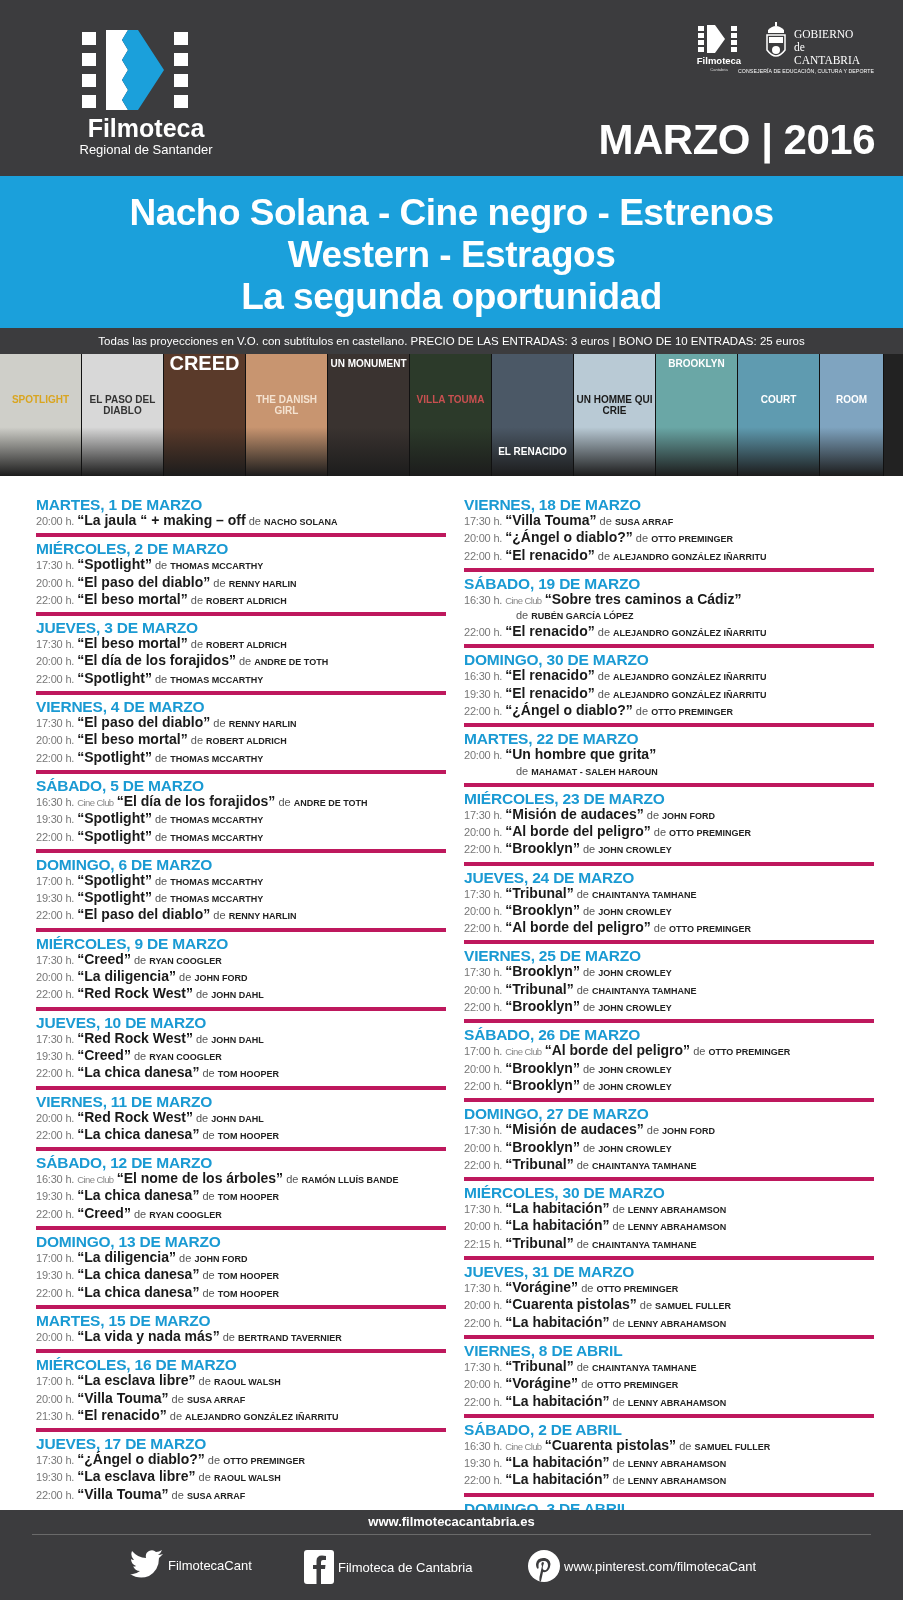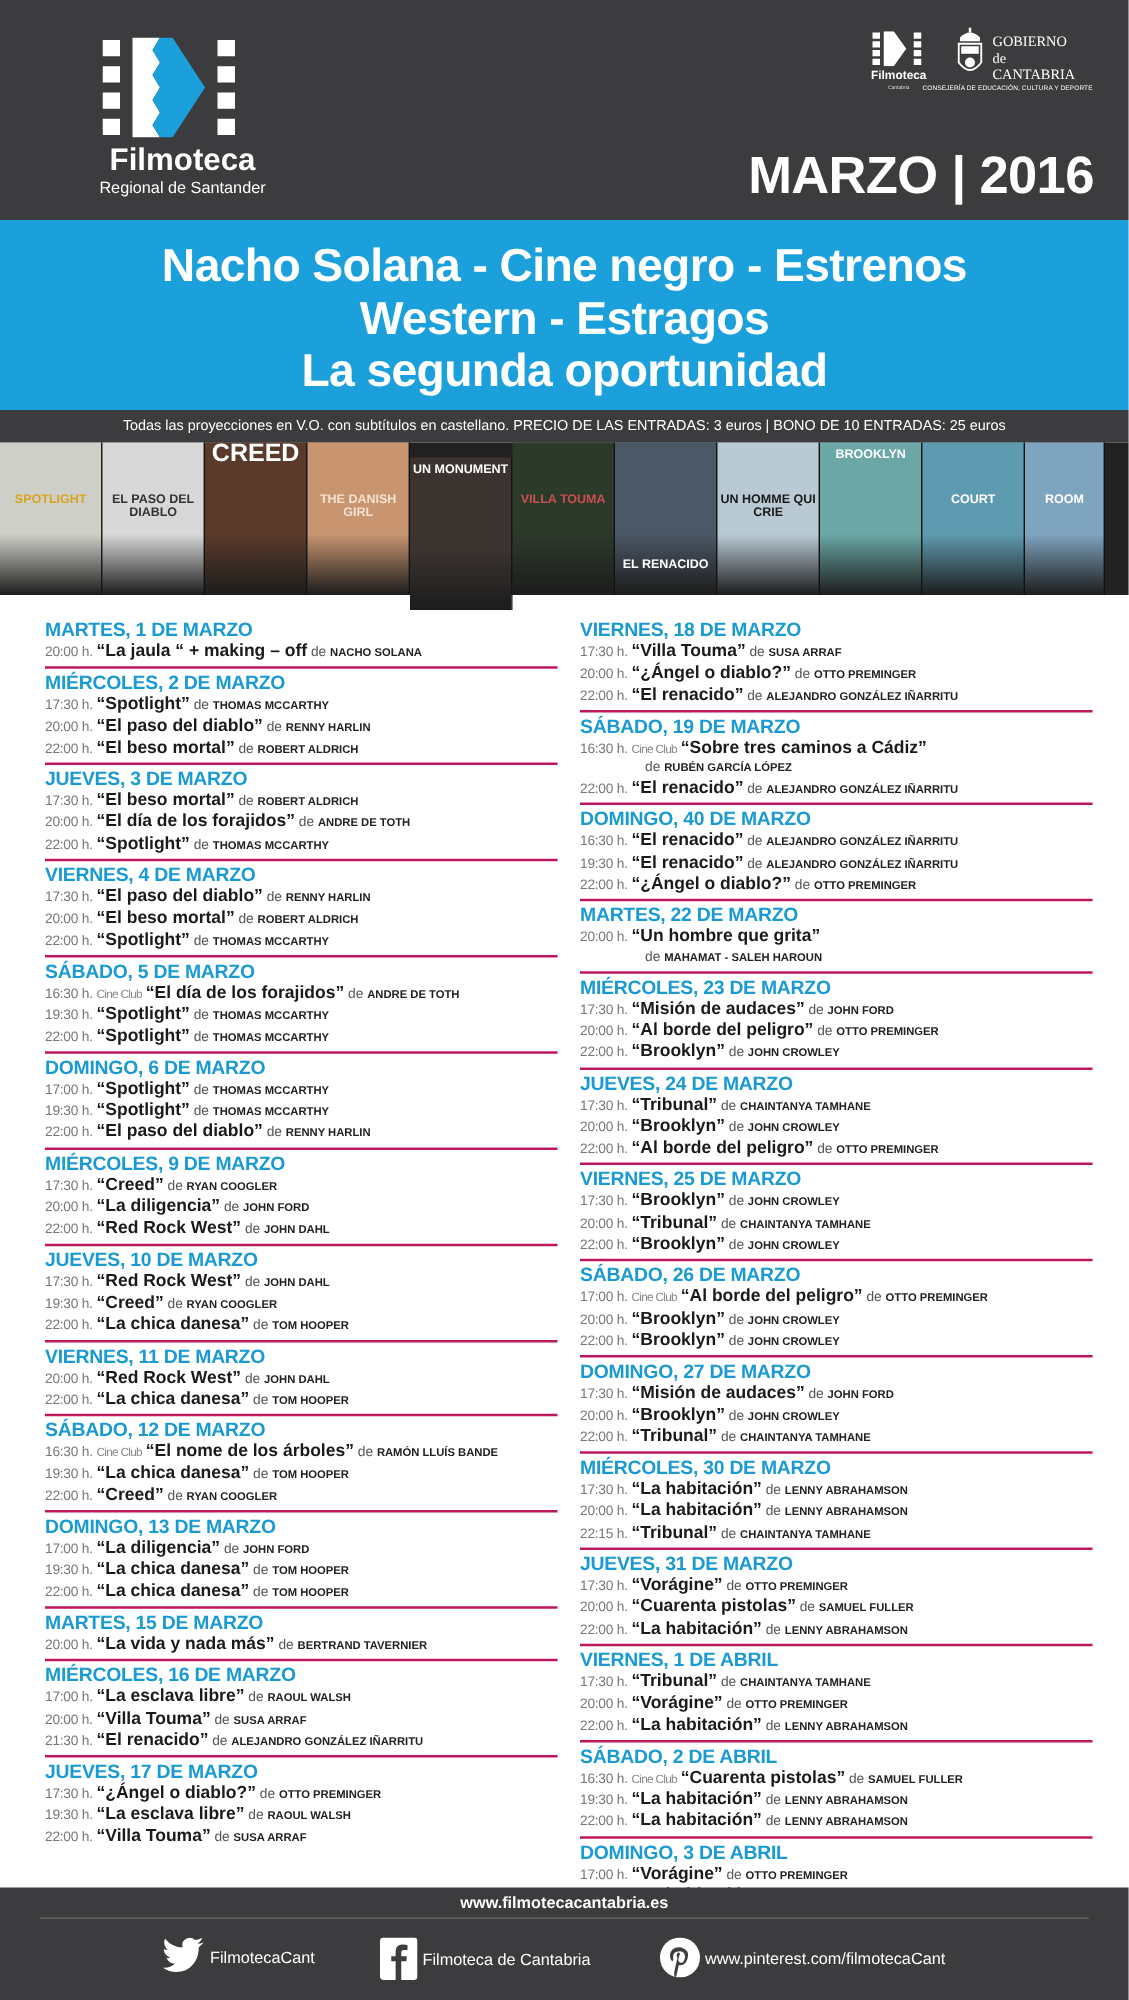--- a/index.html
+++ b/index.html
@@ -33,21 +33,21 @@
 
     
     .posters { position: absolute; left: 0; top: 354px; width: 903px; height: 122px; display: flex; background: #222; }
     .poster { height: 122px; position: relative; overflow: hidden; border-right: 1px solid #111; }
     .poster-label { position: absolute; left: 2px; right: 2px; text-align: center; font-weight: bold; color: #fff; font-size: 10px; line-height: 11px; }
 
     
     .col { position: absolute; top: 496px; width: 410px; }
     .col.left { left: 36px; }
     .col.right { left: 464px; }
-    .day { border-bottom: 2px solid #be185d; padding-bottom: 3px; margin-bottom: 3px; }
+    .day { border-bottom: 4px solid #be185d; padding-bottom: 3px; margin-bottom: 3px; }
     .day:last-child { border-bottom: none; }
     .day-title { color: #1a9ad3; font-weight: bold; font-size: 15.5px; line-height: 17px; letter-spacing: -0.2px; }
     .show { font-size: 11px; line-height: 15.3px; white-space: nowrap; color: #222; }
     .time { color: #777; font-size: 11px; letter-spacing: -0.2px; }
     .cc { color: #888; font-size: 9.5px; letter-spacing: -0.6px; }
     .film { font-weight: bold; font-size: 14px; color: #1a1a1a; }
     .de { color: #555; font-size: 11px; }
     .dir { font-weight: bold; font-size: 9px; color: #222; }
     .dir-line { font-size: 11px; line-height: 15px; padding-left: 52px; white-space: nowrap; }
 
@@ -125,21 +125,21 @@
     </div>
     <div class="poster" style="width: 82px; background: linear-gradient(rgb(216, 216, 216) 0%, rgb(216, 216, 216) 60%, rgb(28, 28, 28) 100%);">
       <div class="poster-label" style="color: rgb(51, 51, 51); top: 40px;">EL PASO DEL DIABLO</div>
     </div>
     <div class="poster" style="width: 82px; background: linear-gradient(rgb(90, 58, 42) 0%, rgb(90, 58, 42) 60%, rgb(28, 28, 28) 100%);">
       <div class="poster-label" style="color: rgb(255, 255, 255); top: 4px; font-size: 20px;">CREED</div>
     </div>
     <div class="poster" style="width: 82px; background: linear-gradient(rgb(200, 149, 112) 0%, rgb(200, 149, 112) 60%, rgb(28, 28, 28) 100%);">
       <div class="poster-label" style="color: rgb(244, 226, 208); top: 40px;">THE DANISH GIRL</div>
     </div>
-    <div class="poster" style="width: 82px; background: linear-gradient(rgb(58, 51, 48) 0%, rgb(58, 51, 48) 60%, rgb(28, 28, 28) 100%); margin-top: 12px;">
+    <div class="poster" style="width: 82px; background: linear-gradient(rgb(58, 51, 48) 0%, rgb(58, 51, 48) 60%, rgb(28, 28, 28) 100%);">
       <div class="poster-label" style="color: rgb(255, 255, 255); top: 4px;">UN MONUMENT</div>
     </div>
     <div class="poster" style="width: 82px; background: linear-gradient(rgb(44, 58, 42) 0%, rgb(44, 58, 42) 60%, rgb(28, 28, 28) 100%);">
       <div class="poster-label" style="color: rgb(200, 80, 80); top: 40px;">VILLA TOUMA</div>
     </div>
     <div class="poster" style="width: 82px; background: linear-gradient(rgb(75, 88, 102) 0%, rgb(75, 88, 102) 60%, rgb(28, 28, 28) 100%);">
       <div class="poster-label" style="color: rgb(255, 255, 255); top: 92px;">EL RENACIDO</div>
     </div>
     <div class="poster" style="width: 82px; background: linear-gradient(rgb(185, 202, 213) 0%, rgb(185, 202, 213) 60%, rgb(28, 28, 28) 100%);">
       <div class="poster-label" style="color: rgb(26, 26, 26); top: 40px;">UN HOMME QUI CRIE</div>
@@ -243,21 +243,21 @@
       <div class="show"><span class="time">20:00 h.</span> <span class="film">“¿Ángel o diablo?”</span> <span class="de">de</span> <span class="dir">OTTO PREMINGER</span></div>
       <div class="show"><span class="time">22:00 h.</span> <span class="film">“El renacido”</span> <span class="de">de</span> <span class="dir">ALEJANDRO GONZÁLEZ IÑARRITU</span></div>
     </div>
     <div class="day">
       <div class="day-title">SÁBADO, 19 DE MARZO</div>
       <div class="show"><span class="time">16:30 h.</span> <span class="cc">Cine Club</span> <span class="film">“Sobre tres caminos a Cádiz”</span></div>
       <div class="dir-line"><span class="de">de</span> <span class="dir">RUBÉN GARCÍA LÓPEZ</span></div>
       <div class="show"><span class="time">22:00 h.</span> <span class="film">“El renacido”</span> <span class="de">de</span> <span class="dir">ALEJANDRO GONZÁLEZ IÑARRITU</span></div>
     </div>
     <div class="day">
-      <div class="day-title">DOMINGO, 40 DE MARZO</div>
+      <div class="day-title">DOMINGO, 30 DE MARZO</div>
       <div class="show"><span class="time">16:30 h.</span> <span class="film">“El renacido”</span> <span class="de">de</span> <span class="dir">ALEJANDRO GONZÁLEZ IÑARRITU</span></div>
       <div class="show"><span class="time">19:30 h.</span> <span class="film">“El renacido”</span> <span class="de">de</span> <span class="dir">ALEJANDRO GONZÁLEZ IÑARRITU</span></div>
       <div class="show"><span class="time">22:00 h.</span> <span class="film">“¿Ángel o diablo?”</span> <span class="de">de</span> <span class="dir">OTTO PREMINGER</span></div>
     </div>
     <div class="day">
       <div class="day-title">MARTES, 22 DE MARZO</div>
       <div class="show"><span class="time">20:00 h.</span> <span class="film">“Un hombre que grita”</span></div>
       <div class="dir-line"><span class="de">de</span> <span class="dir">MAHAMAT - SALEH HAROUN</span></div>
     </div>
     <div class="day">
@@ -296,21 +296,21 @@
       <div class="show"><span class="time">20:00 h.</span> <span class="film">“La habitación”</span> <span class="de">de</span> <span class="dir">LENNY ABRAHAMSON</span></div>
       <div class="show"><span class="time">22:15 h.</span> <span class="film">“Tribunal”</span> <span class="de">de</span> <span class="dir">CHAINTANYA TAMHANE</span></div>
     </div>
     <div class="day">
       <div class="day-title">JUEVES, 31 DE MARZO</div>
       <div class="show"><span class="time">17:30 h.</span> <span class="film">“Vorágine”</span> <span class="de">de</span> <span class="dir">OTTO PREMINGER</span></div>
       <div class="show"><span class="time">20:00 h.</span> <span class="film">“Cuarenta pistolas”</span> <span class="de">de</span> <span class="dir">SAMUEL FULLER</span></div>
       <div class="show"><span class="time">22:00 h.</span> <span class="film">“La habitación”</span> <span class="de">de</span> <span class="dir">LENNY ABRAHAMSON</span></div>
     </div>
     <div class="day">
-      <div class="day-title">VIERNES, 1 DE ABRIL</div>
+      <div class="day-title">VIERNES, 8 DE ABRIL</div>
       <div class="show"><span class="time">17:30 h.</span> <span class="film">“Tribunal”</span> <span class="de">de</span> <span class="dir">CHAINTANYA TAMHANE</span></div>
       <div class="show"><span class="time">20:00 h.</span> <span class="film">“Vorágine”</span> <span class="de">de</span> <span class="dir">OTTO PREMINGER</span></div>
       <div class="show"><span class="time">22:00 h.</span> <span class="film">“La habitación”</span> <span class="de">de</span> <span class="dir">LENNY ABRAHAMSON</span></div>
     </div>
     <div class="day">
       <div class="day-title">SÁBADO, 2 DE ABRIL</div>
       <div class="show"><span class="time">16:30 h.</span> <span class="cc">Cine Club</span> <span class="film">“Cuarenta pistolas”</span> <span class="de">de</span> <span class="dir">SAMUEL FULLER</span></div>
       <div class="show"><span class="time">19:30 h.</span> <span class="film">“La habitación”</span> <span class="de">de</span> <span class="dir">LENNY ABRAHAMSON</span></div>
       <div class="show"><span class="time">22:00 h.</span> <span class="film">“La habitación”</span> <span class="de">de</span> <span class="dir">LENNY ABRAHAMSON</span></div>
     </div>

